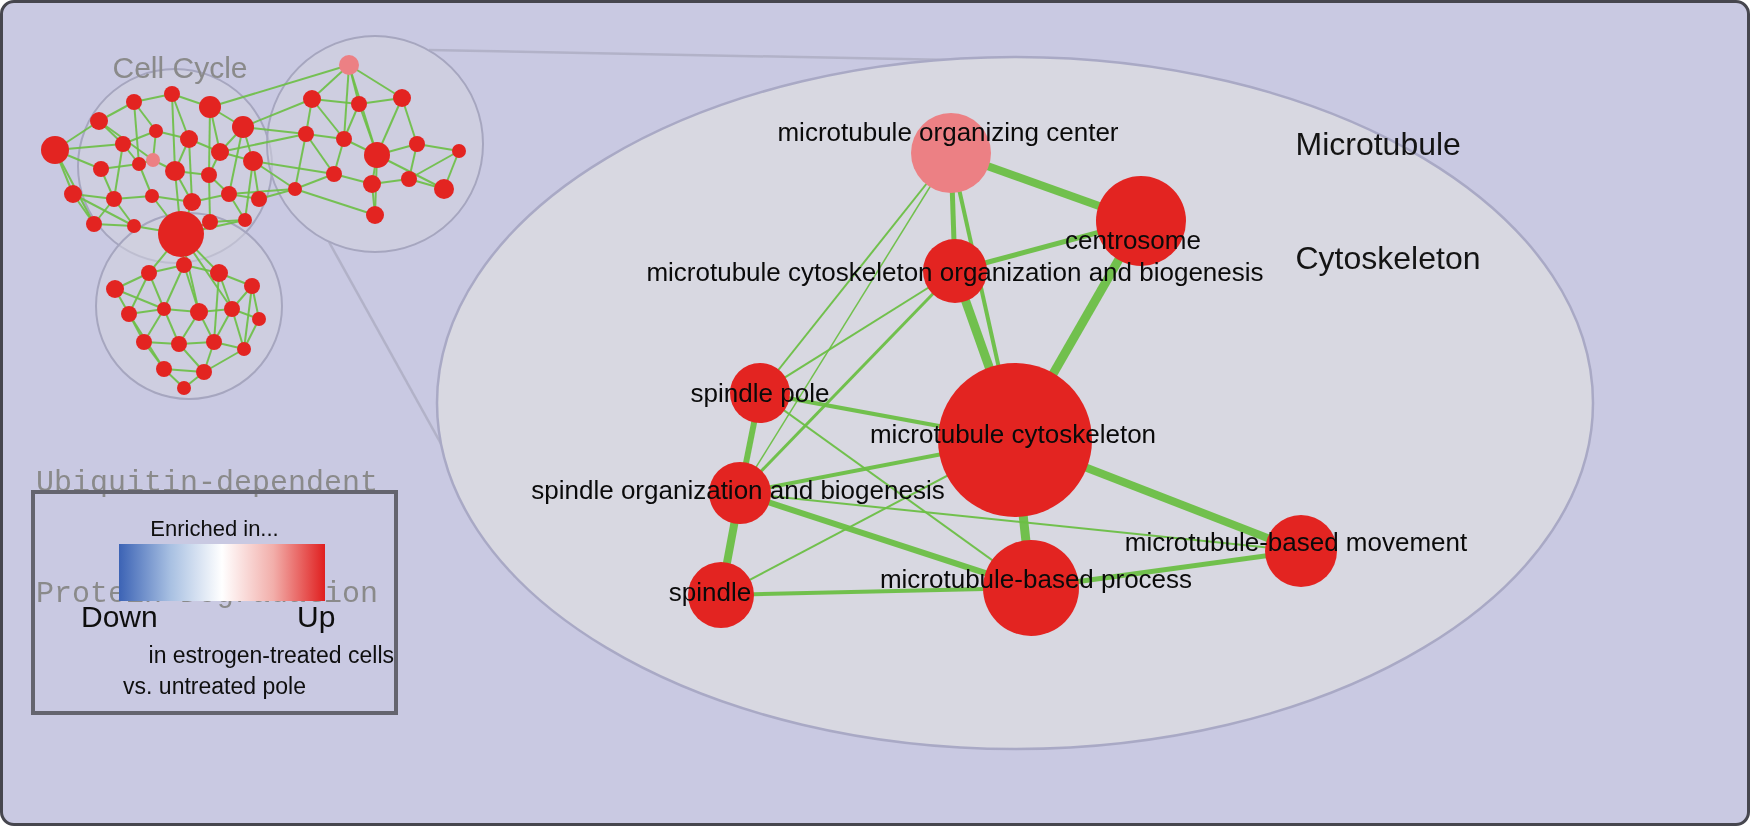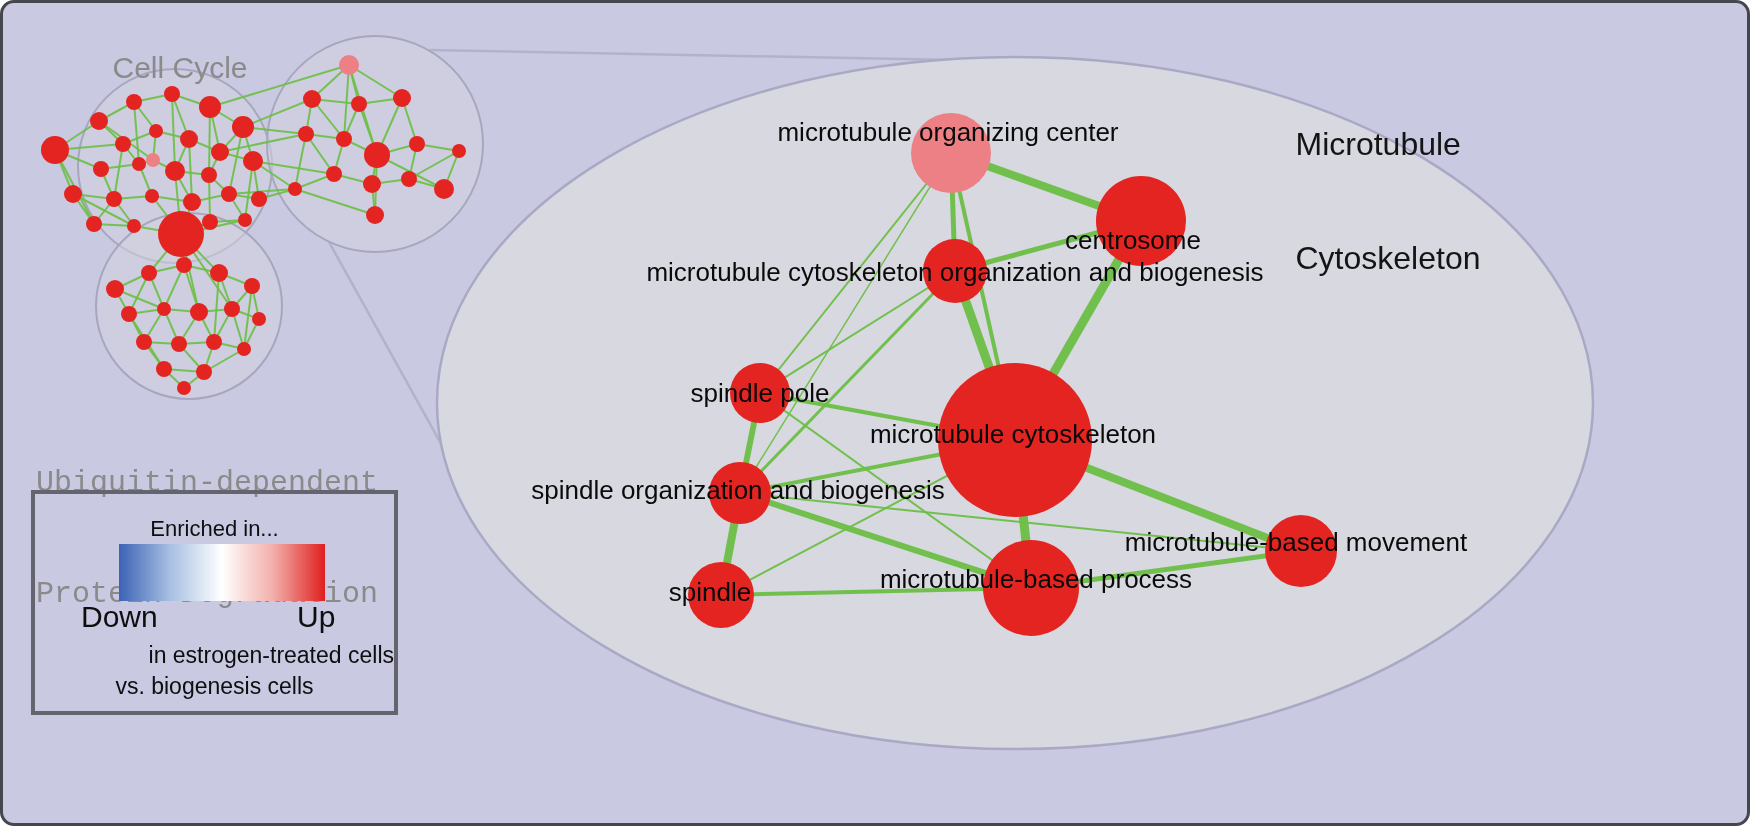--- a/index.html
+++ b/index.html
@@ -332,16 +332,16 @@
     <div>Ubiquitin-dependent</div>
     <div>Protein Degradation</div>
   </div>
 
   <div class="legend">
     <div class="legend-title">Enriched in...</div>
     <div class="gradient-bar" id="gradient-bar" style="background: linear-gradient(90deg, rgb(60, 99, 181), rgb(168, 192, 226), rgb(255, 255, 255), rgb(242, 174, 170), rgb(224, 31, 31));"></div>
     <div class="legend-down">Down</div>
     <div class="legend-up">Up</div>
     <div class="legend-cap1">in estrogen-treated cells</div>
-    <div class="legend-cap2">vs. biogenesis cells</div>
+    <div class="legend-cap2">vs. untreated pole</div>
   </div>
 
 </div>
 
 </body></html>

